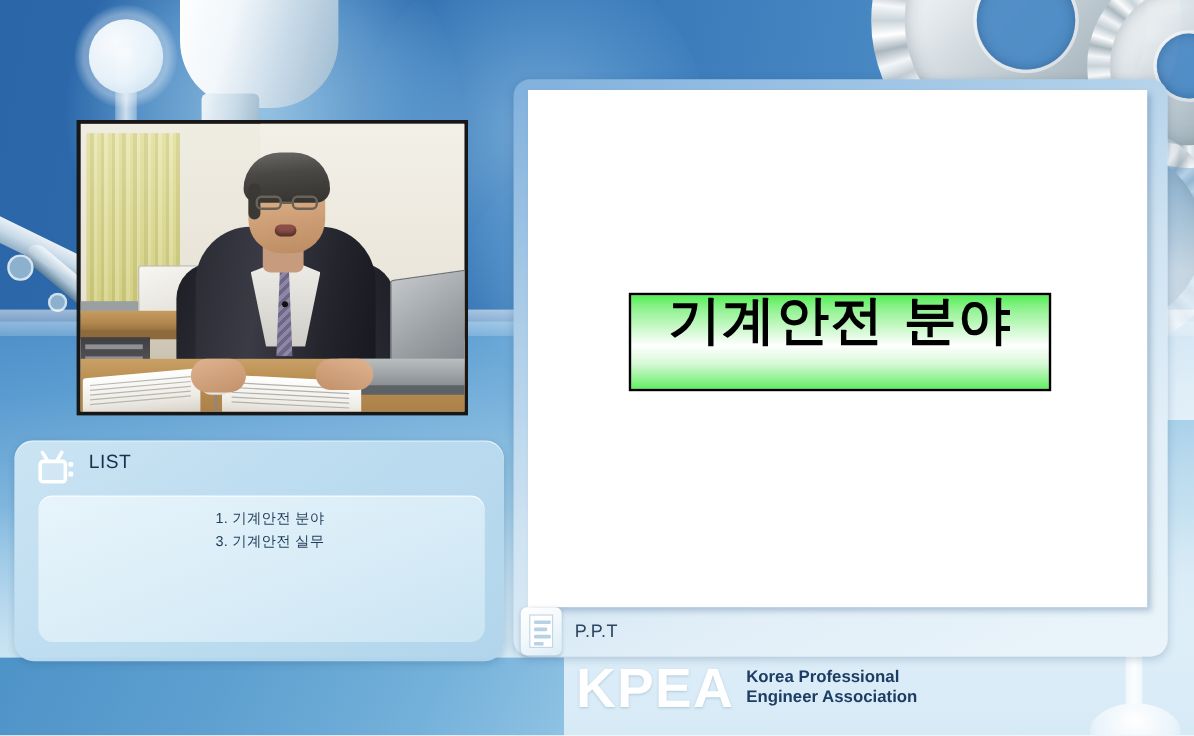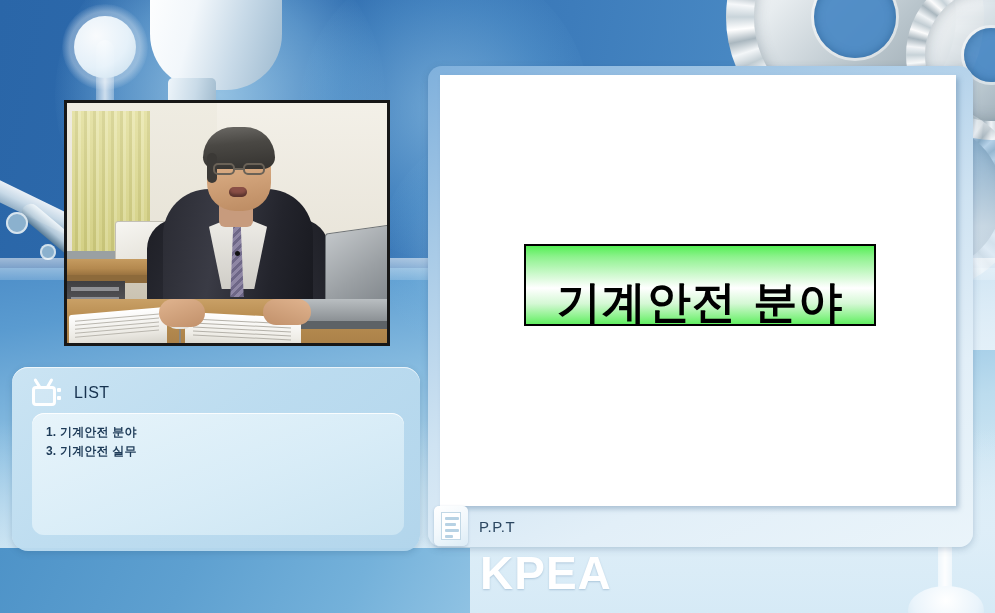--- a/index.html
+++ b/index.html
@@ -298,21 +298,21 @@
   #list-panel {
     position: absolute;
     left: 12px; top: 367px;
     width: 408px; height: 184px;
     border-radius: 16px;
     background: linear-gradient(150deg, rgba(206,230,244,.97) 0%, rgba(190,221,240,.95) 45%, rgba(176,212,235,.95) 100%);
     box-shadow: 0 2px 6px rgba(40,80,120,.22), inset 0 1px 0 rgba(255,255,255,.7);
   }
   #list-header {
     position: absolute; left: 20px; top: 10px;
-    display: flex; align-items: center; gap: 12px; height: 32px;
+    display: flex; align-items: flex-start; gap: 12px; height: 32px;
   }
   .tv-icon { position: relative; width: 30px; height: 26px; }
   .tv-body {
     position: absolute; left: 0; bottom: 0; width: 24px; height: 20px;
     border: 3px solid #ffffff; border-radius: 4px;
     background: rgba(255,255,255,.18);
   }
   .tv-ant-l {
     position: absolute; left: 4px; top: -2px; width: 3px; height: 11px; background: #ffffff;
     transform: rotate(-32deg); border-radius: 2px;
@@ -327,22 +327,22 @@
     font-size: 16px; color: #17324f; letter-spacing: .4px;
   }
   #list-body {
     position: absolute; left: 20px; top: 46px; width: 372px; height: 122px;
     border-radius: 12px;
     background: linear-gradient(160deg, rgba(233,245,251,.95) 0%, rgba(219,238,248,.92) 55%, rgba(205,230,243,.9) 100%);
     box-shadow: inset 0 1px 0 rgba(255,255,255,.85);
     padding: 10px 0 0 14px;
   }
   .list-item {
-    font-size: 12px; font-weight: bold; color: #1d3a57;
-    line-height: 19px; letter-spacing: .2px;
+    font-size: 12px; font-weight: normal; color: #1d3a57;
+    line-height: 19px; letter-spacing: .2px; text-align: center;
   }
 
   
   #slide-panel {
     position: absolute;
     left: 428px; top: 66px;
     width: 545px; height: 481px;
     border-radius: 14px;
     background: linear-gradient(155deg, #7fb0dc 0%, #a6c9e6 24%, #cfe3f2 52%, #e2eff8 74%, #eaf4fa 100%);
     box-shadow: 0 2px 7px rgba(40,80,120,.25);
@@ -353,21 +353,21 @@
     width: 516px; height: 431px;
     background: #ffffff;
     box-shadow: 3px 3px 5px rgba(70,110,145,.35);
   }
   #slide-title-box {
     position: absolute;
     left: 524px; top: 244px;
     width: 352px; height: 82px;
     border: 2px solid #000000;
     background: linear-gradient(to bottom, #55ef55 0%, #8ef28e 14%, #e9fce9 46%, #ffffff 54%, #d4f8d4 74%, #62ef62 100%);
-    display: flex; align-items: flex-end; justify-content: center;
+    display: flex; align-items: flex-start; justify-content: center;
   }
   #slide-title-text {
     font-size: 44px; font-weight: bold; color: #000000;
     letter-spacing: 1px; line-height: 1;
     font-family: "DejaVu Sans", "Liberation Sans", sans-serif;
   }
 
   
   #ppt-footer {
     position: absolute; left: 434px; top: 506px;
@@ -512,15 +512,19 @@
         <span class="doc-line dl2"></span>
         <span class="doc-line dl3"></span>
         <span class="doc-line dl4"></span>
       </span>
     </span>
     <span id="ppt-label">P.P.T</span>
   </div>
 
   <div id="kpea-logo">
     <span id="kpea-mark">KPEA</span>
+    <span id="kpea-sub">
+      <span>Korea Professional</span><br>
+      <span>Engineer Association</span>
+    </span>
   </div>
 
 </div>
 
 </body></html>

